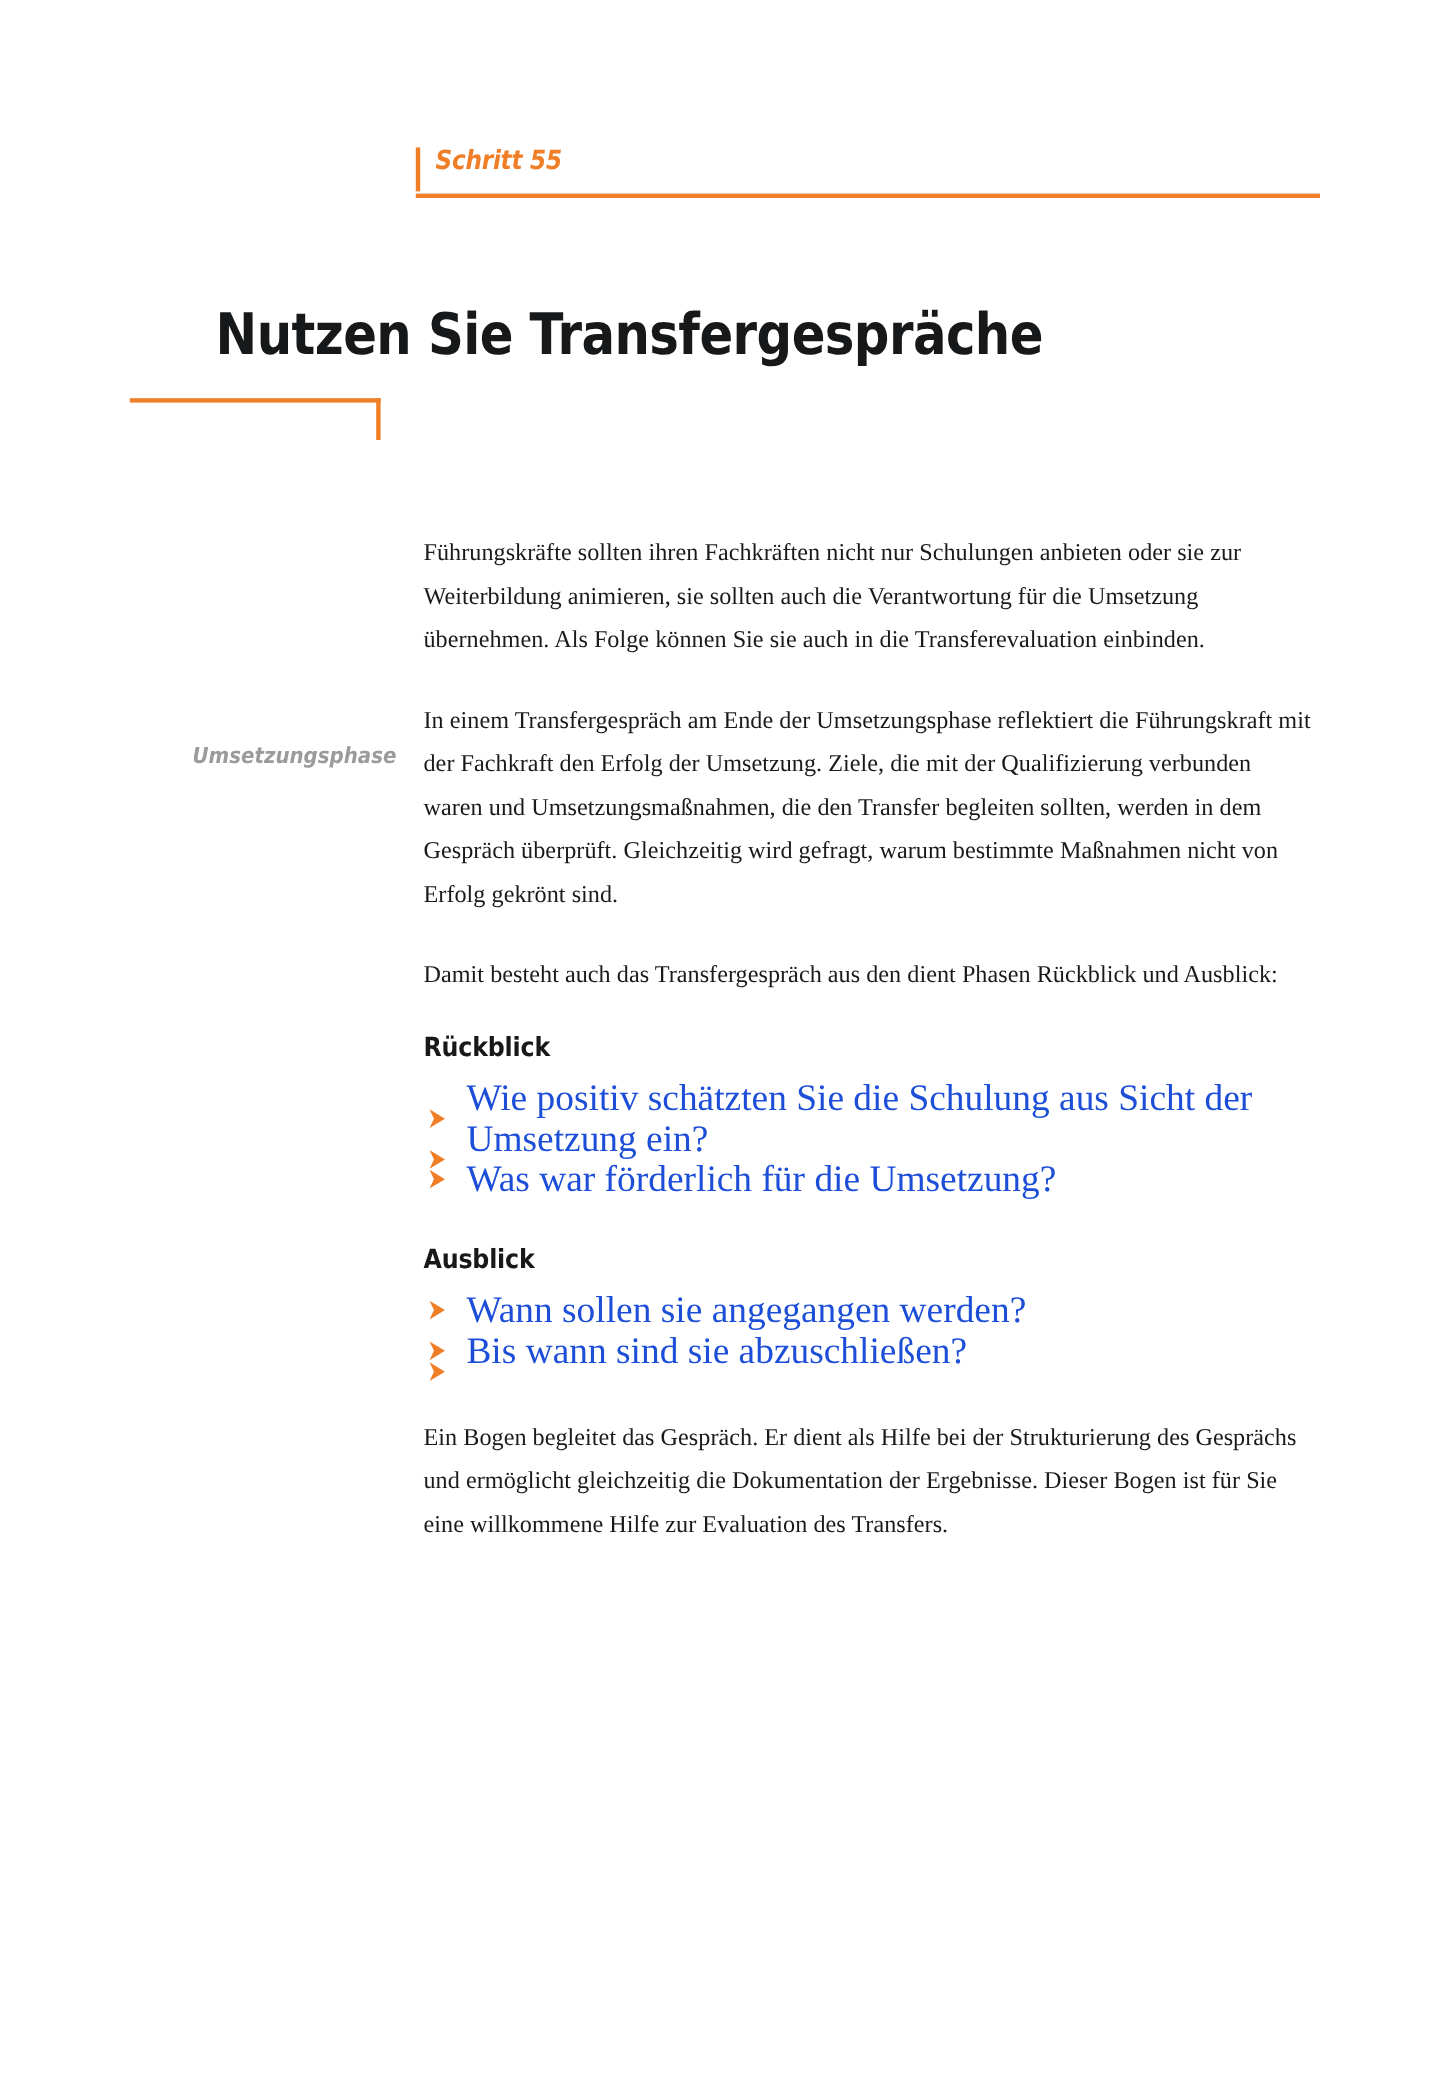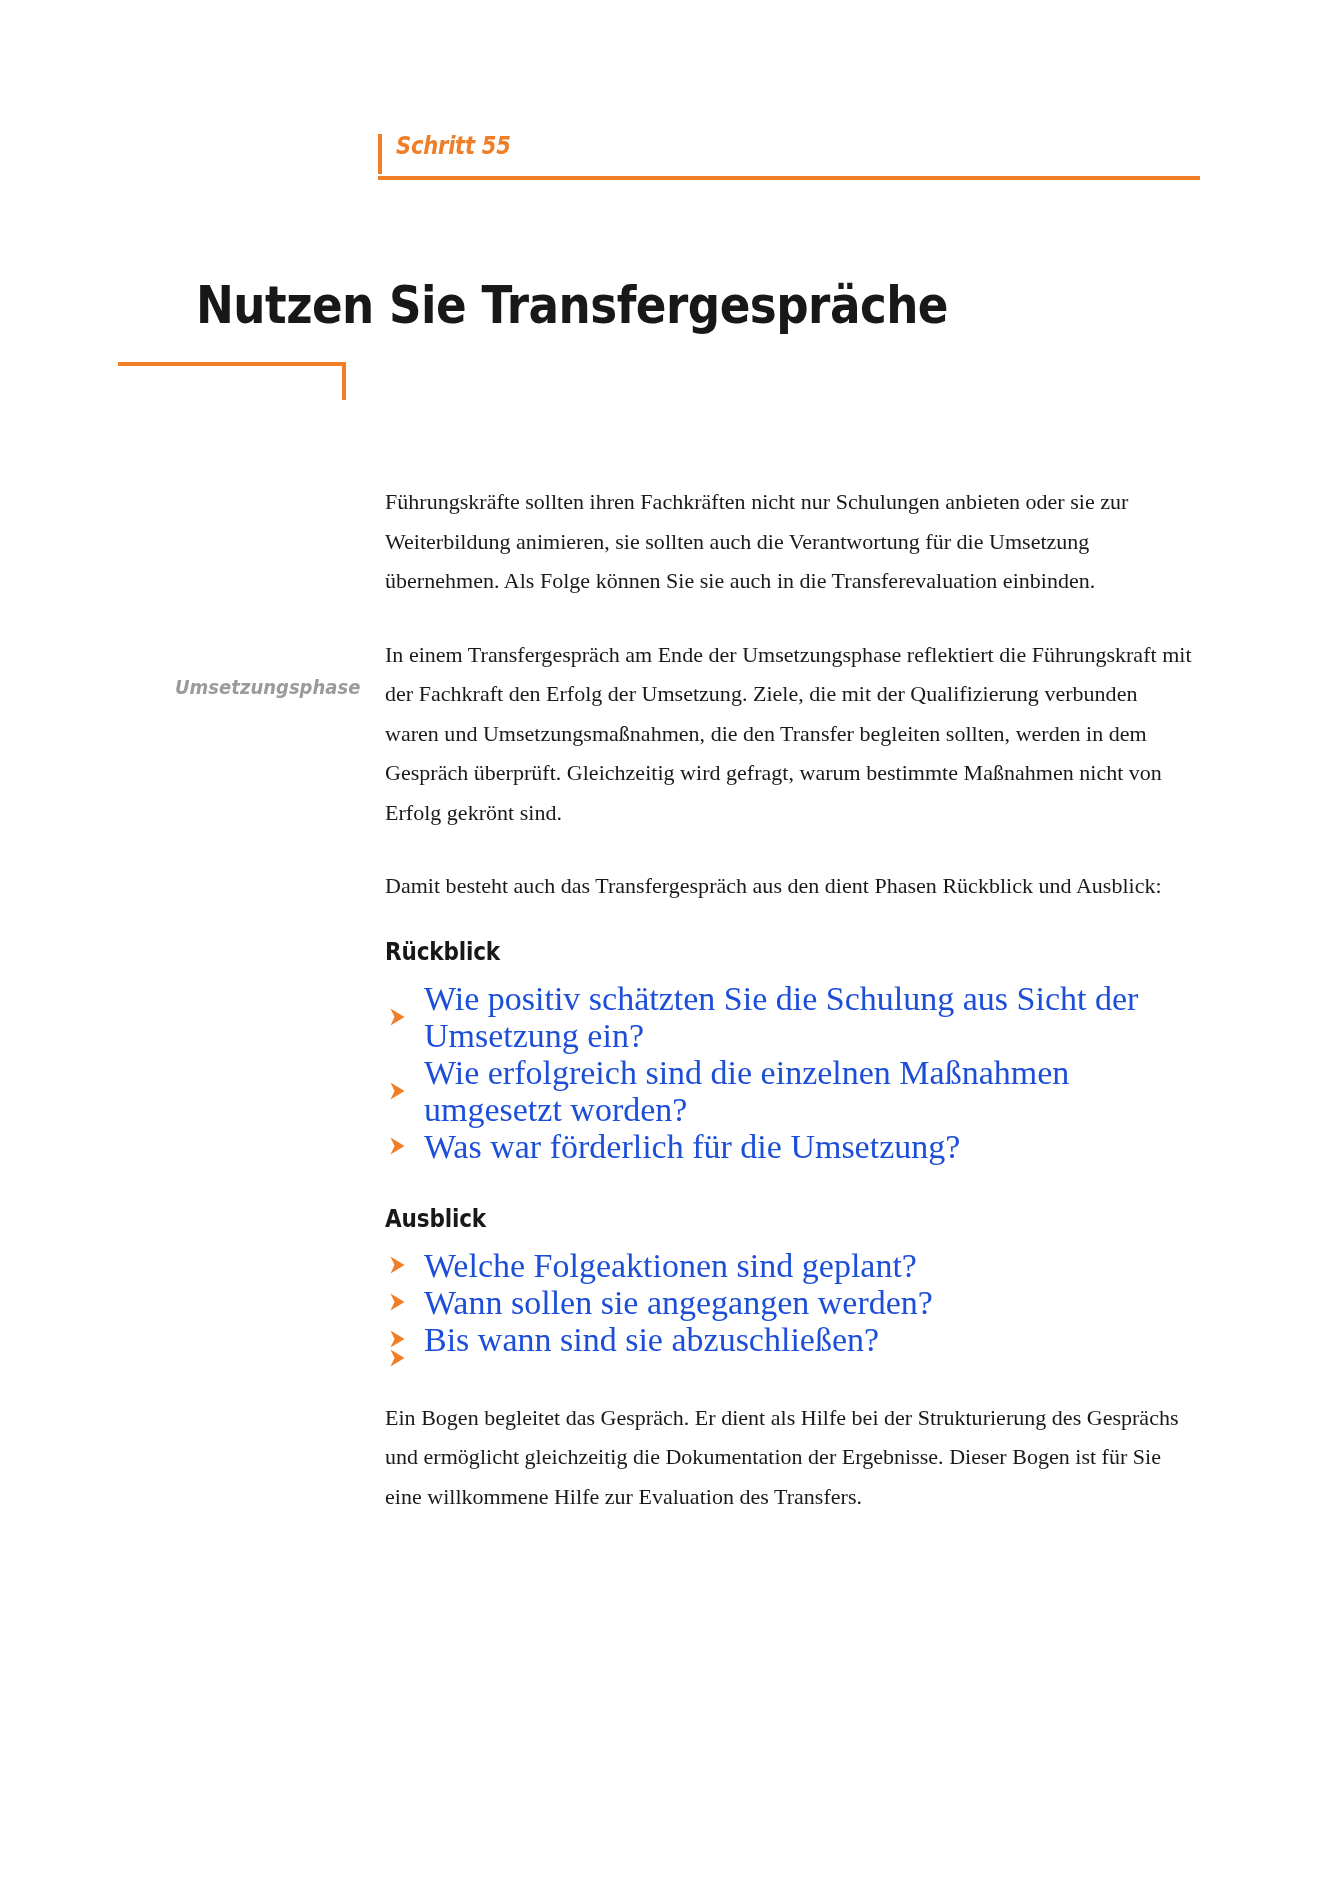--- a/index.html
+++ b/index.html
@@ -226,48 +226,39 @@
           </svg>
         </span>
         <span>Wie positiv schätzten Sie die Schulung aus Sicht der Umsetzung ein?</span>
       </li>
       <li>
         <span class="marker">
           <svg width="17" height="19" viewBox="0 0 17 19" xmlns="http://www.w3.org/2000/svg">
             <path d="M1.5 1 L15.5 9.5 L1.5 18 L5.5 9.5 Z" fill="#F07E26"></path>
           </svg>
         </span>
-        <span>Wie erfolgreich sind die einzelnen Maßnahmen umgesetzt worden?</span>
       </li>
       <li>
         <span class="marker">
           <svg width="17" height="19" viewBox="0 0 17 19" xmlns="http://www.w3.org/2000/svg">
             <path d="M1.5 1 L15.5 9.5 L1.5 18 L5.5 9.5 Z" fill="#F07E26"></path>
           </svg>
         </span>
         <span>Was war förderlich für die Umsetzung?</span>
       </li>
     </ul>
 
     <h2 class="subhead">Ausblick</h2>
     <ul class="bullets">
       <li>
         <span class="marker">
           <svg width="17" height="19" viewBox="0 0 17 19" xmlns="http://www.w3.org/2000/svg">
             <path d="M1.5 1 L15.5 9.5 L1.5 18 L5.5 9.5 Z" fill="#F07E26"></path>
           </svg>
         </span>
-        <span>Welche Folgeaktionen sind geplant?</span>
-      </li>
-      <li>
-        <span class="marker">
-          <svg width="17" height="19" viewBox="0 0 17 19" xmlns="http://www.w3.org/2000/svg">
-            <path d="M1.5 1 L15.5 9.5 L1.5 18 L5.5 9.5 Z" fill="#F07E26"></path>
-          </svg>
-        </span>
         <span>Wann sollen sie angegangen werden?</span>
       </li>
       <li>
         <span class="marker">
           <svg width="17" height="19" viewBox="0 0 17 19" xmlns="http://www.w3.org/2000/svg">
             <path d="M1.5 1 L15.5 9.5 L1.5 18 L5.5 9.5 Z" fill="#F07E26"></path>
           </svg>
         </span>
         <span>Bis wann sind sie abzuschließen?</span>
       </li>

